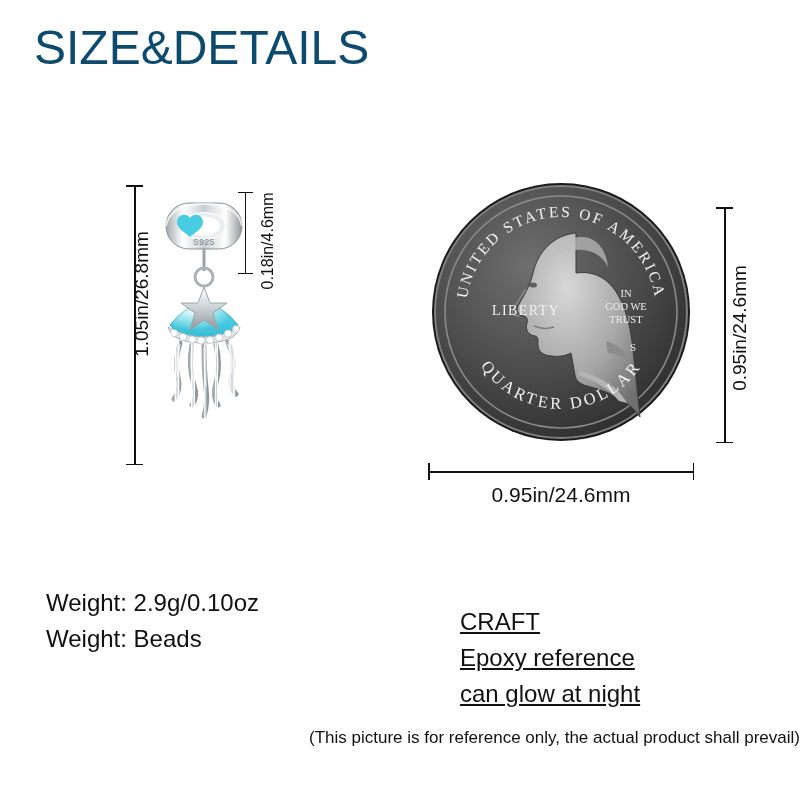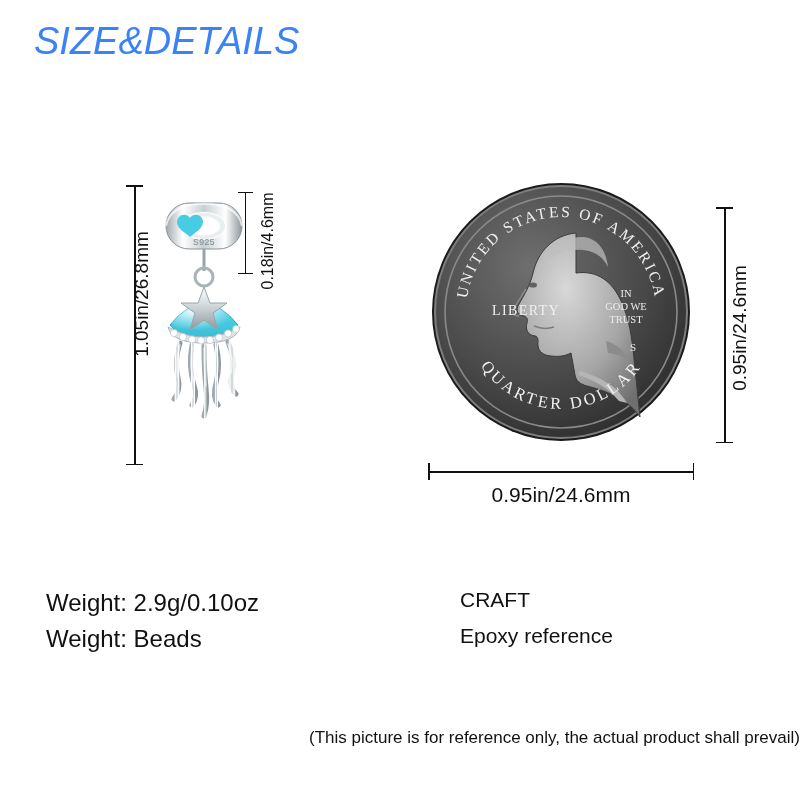--- a/index.html
+++ b/index.html
@@ -18,26 +18,25 @@
   .page {
     position: absolute;
     inset: 0;
   }
 
   
   .title {
     position: absolute;
     left: 34px;
     top: 20px;
-    font-size: 38px;
+    font-size: 48px;
     letter-spacing: 0px;
     font-weight: 400;
-    color: #3b82f6;
+    color: #0c4a6e;
     white-space: nowrap;
-    font-style: italic;
   }
 
   
   .left-block {
     position: absolute;
     left: 110px;
     top: 175px;
     width: 300px;
     height: 310px;
   }
@@ -201,23 +200,24 @@
     left: 46px;
     top: 585px;
     font-size: 24px;
     line-height: 36px;
   }
   .specs-left div { white-space: nowrap; }
 
   .specs-right {
     position: absolute;
     left: 460px;
-    top: 582px;
-    font-size: 21px;
+    top: 604px;
+    font-size: 24px;
     line-height: 36px;
+    text-decoration: underline;
   }
   .specs-right div { white-space: nowrap; }
 
   .disclaimer {
     position: absolute;
     left: 0;
     right: 0;
     top: 728px;
     text-align: right;
     font-size: 17px;
@@ -419,16 +419,17 @@
   </div>
 
   <div class="specs-left">
     <div>Weight: 2.9g/0.10oz</div>
     <div>Weight: Beads</div>
   </div>
 
   <div class="specs-right">
     <div>CRAFT</div>
     <div>Epoxy reference</div>
+    <div>can glow at night</div>
   </div>
 
   <div class="disclaimer">(This picture is for reference only, the actual product shall prevail)</div>
 </div>
 
 </body></html>

